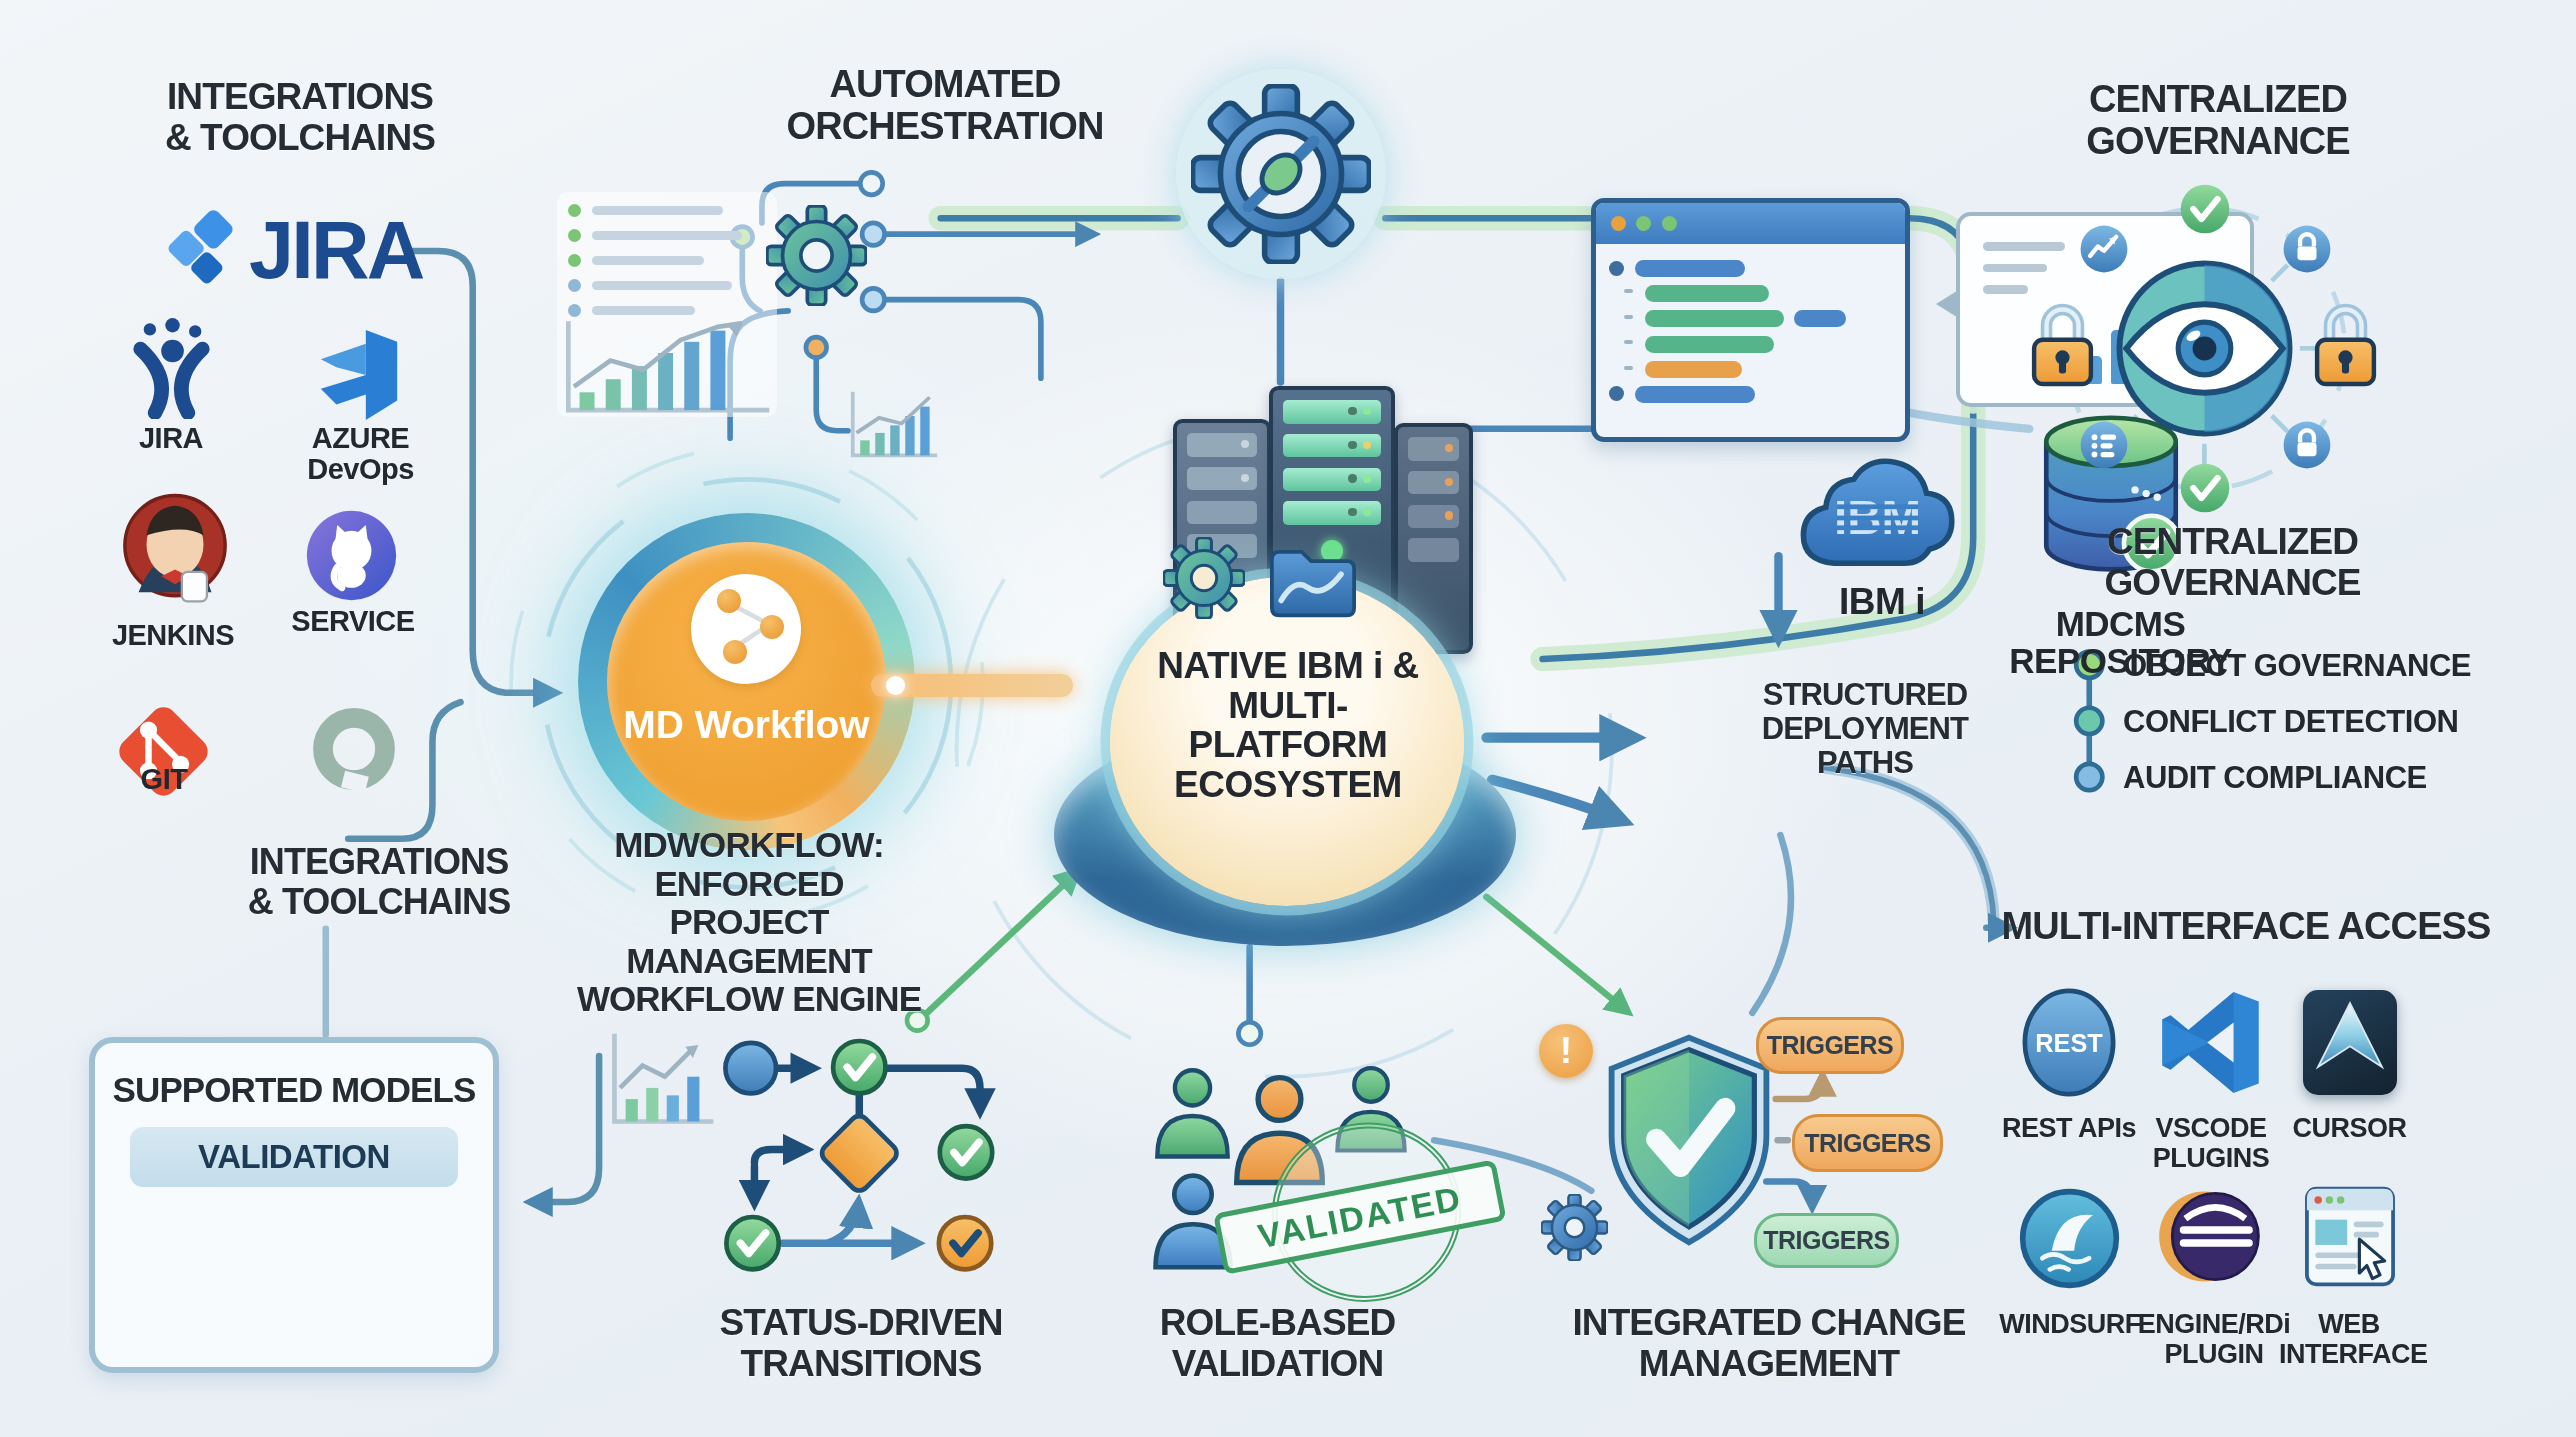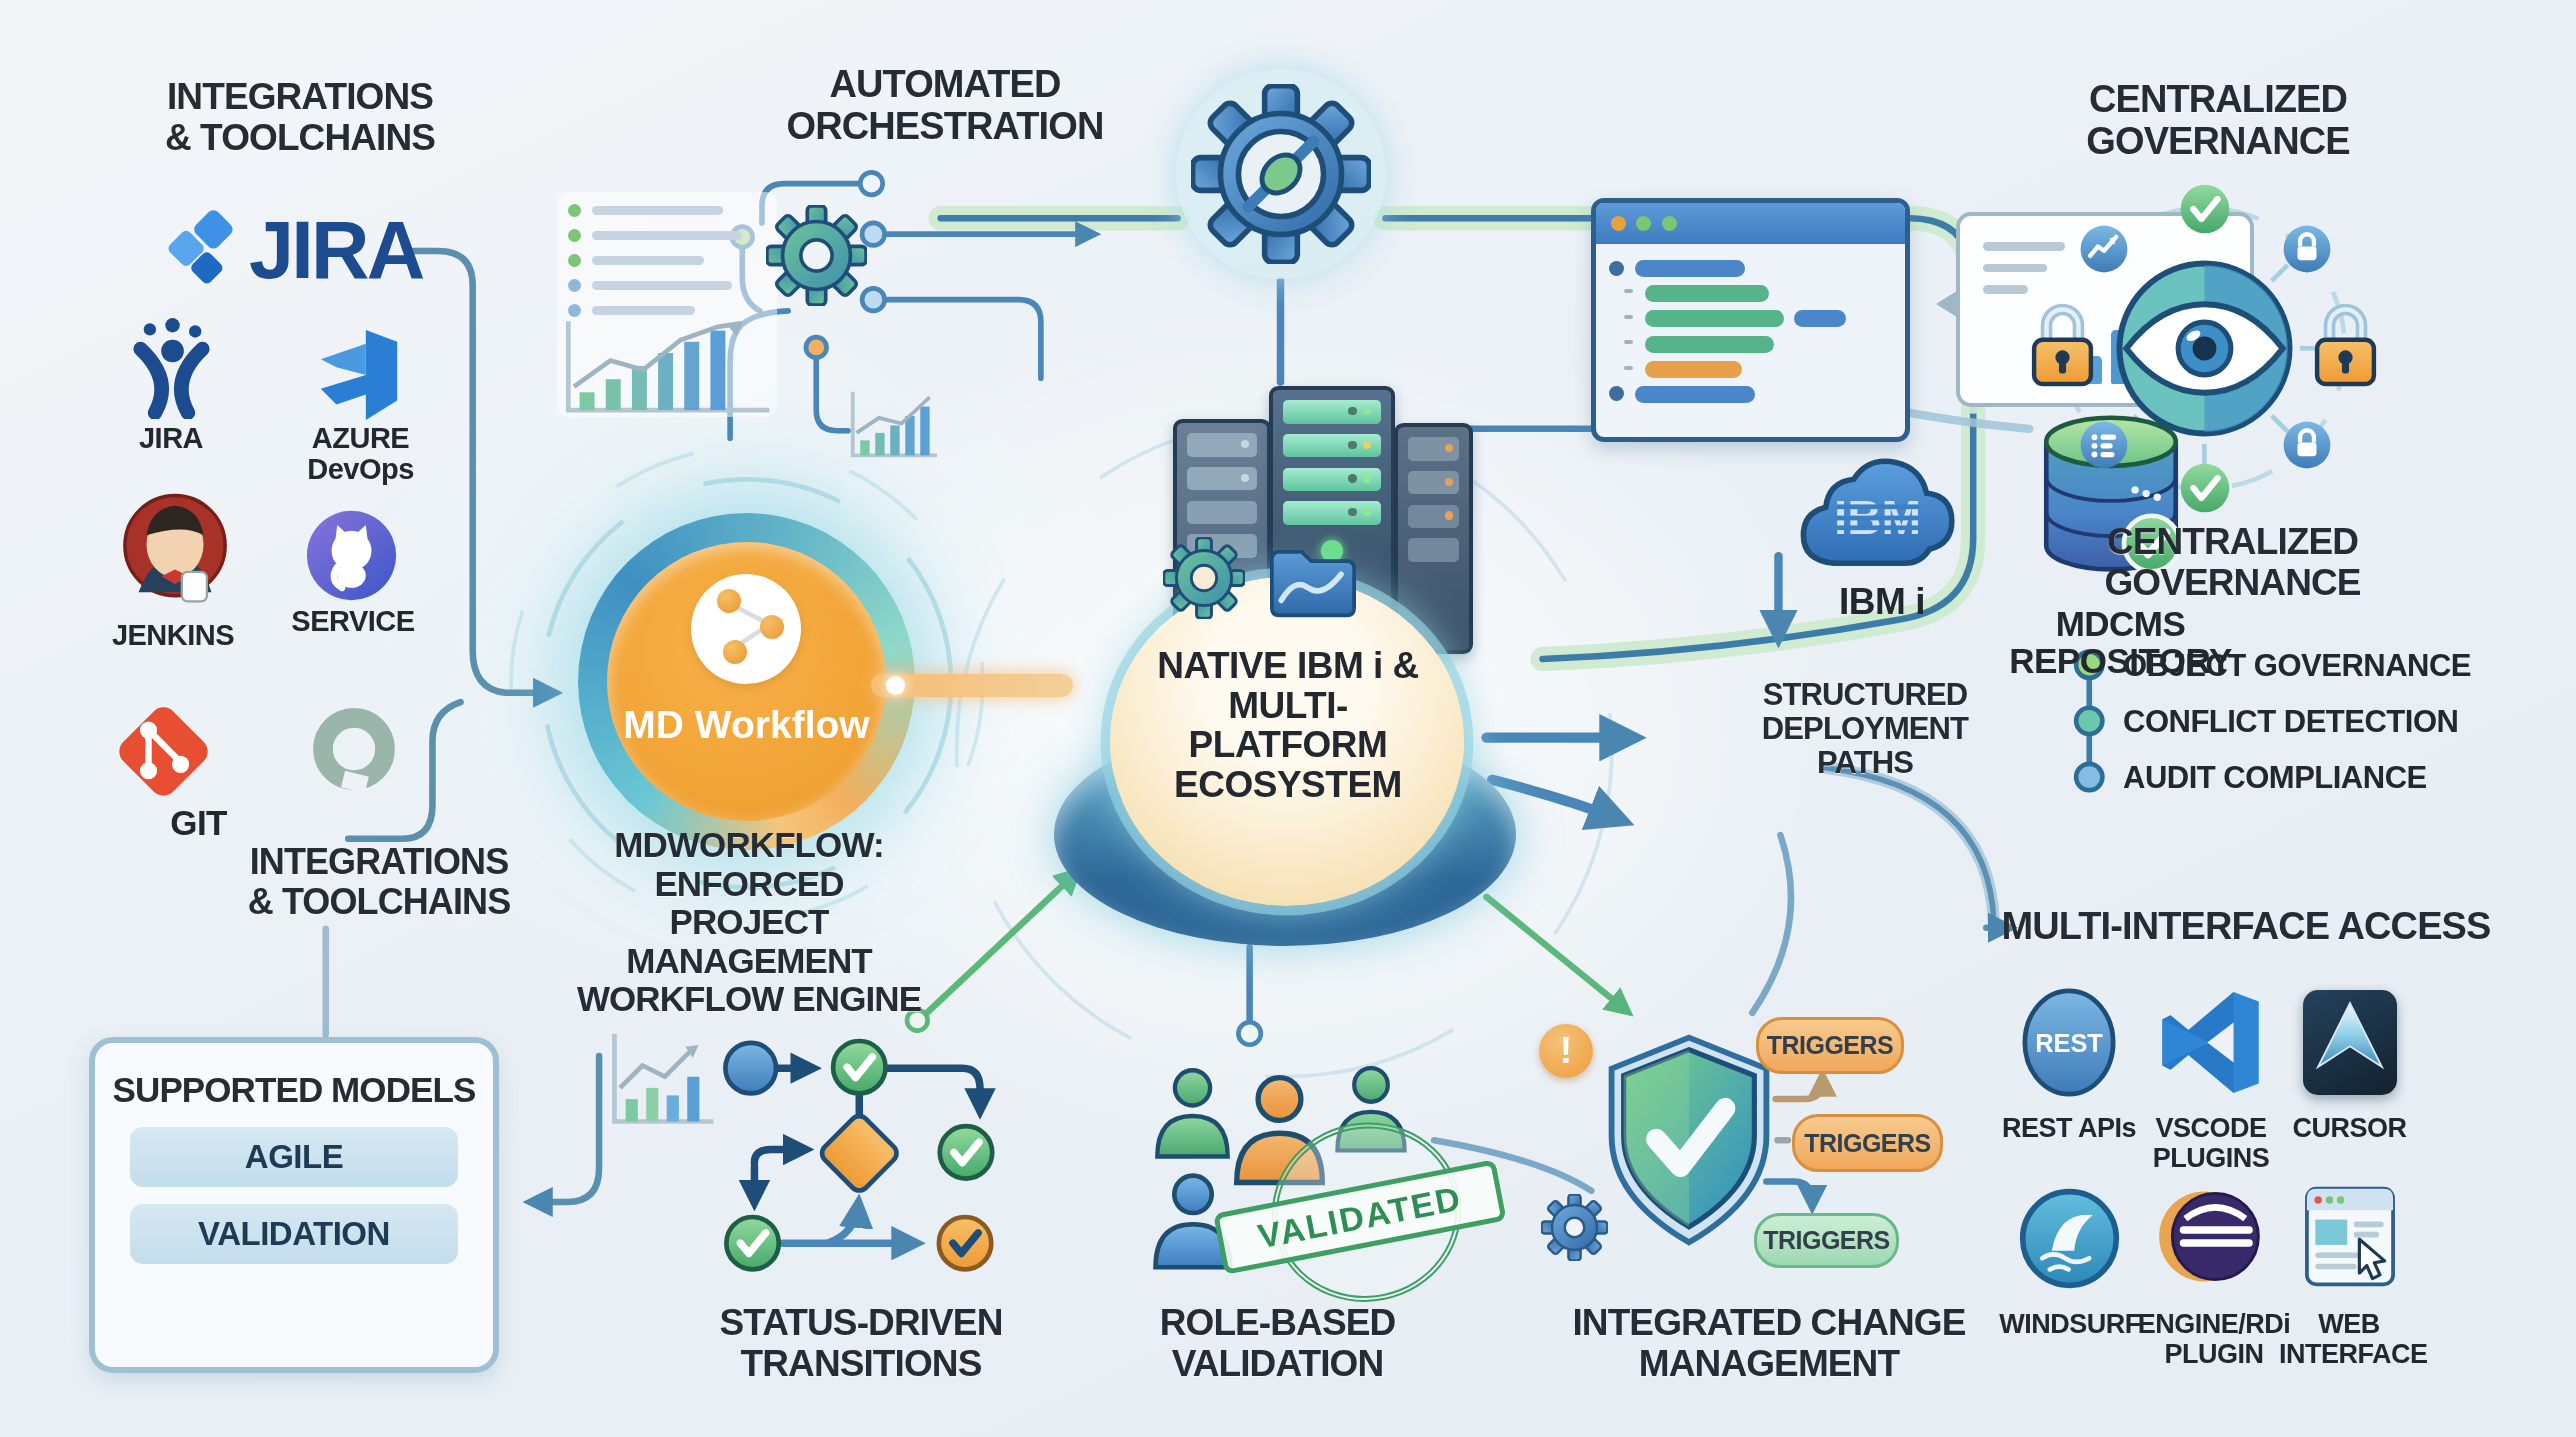--- a/index.html
+++ b/index.html
@@ -338,35 +338,34 @@
   <div class="abs" style="left:110px;top:698px;">
     <svg viewBox="0 0 100 100" width="107" height="107">
       <rect x="17" y="17" width="66" height="66" rx="13" transform="rotate(45 50 50)" fill="#e84e32"></rect>
       <line x1="36" y1="30" x2="66" y2="60" stroke="#fff" stroke-width="6"></line>
       <line x1="36" y1="36" x2="36" y2="62" stroke="#fff" stroke-width="6"></line>
       <circle cx="36" cy="30" r="8" fill="#fff"></circle>
         <circle cx="66" cy="62" r="8" fill="#fff"></circle>
         <circle cx="36" cy="68" r="8" fill="#fff"></circle>
     </svg>
   </div>
-  <div class="abs lbl" style="left:101px;top:804px;width:126px;font-size:35px;text-align:right;">GIT</div>
+  <div class="abs lbl" style="left:101px;top:764px;width:126px;font-size:29px;">GIT</div>
 
   <div class="abs" style="left:307px;top:702px;">
     <svg viewBox="0 0 100 100" width="94" height="94">
       <circle cx="50" cy="50" r="33" fill="none" stroke="#9ab6aa" stroke-width="21"></circle>
       <rect x="38" y="76" width="26" height="18" fill="#eef2f6" transform="rotate(14 51 85)"></rect>
     </svg>
   </div>
 
   <div class="abs h" style="left:192px;top:842px;width:374px;font-size:36px;">INTEGRATIONS
 &amp; TOOLCHAINS</div>
 
   <div class="abs smbox" style="left:89px;top:1037px;width:398px;height:324px;">
     <div class="h" style="margin-top:28px;font-size:35px;">SUPPORTED MODELS</div>
-    <div class="smpill">AGILE</div>
     <div class="smpill">VALIDATION</div>
   </div>
 
   <div class="abs h" style="left:739px;top:64px;width:412px;font-size:38px;">AUTOMATED
 ORCHESTRATION</div>
 
   <div class="abs panel" style="left:557px;top:192px;width:220px;height:225px;">
     <div class="prow">
         <span class="pdot" style="background:#7cc576"></span>
         <span class="pline" style="width:131px"></span>

